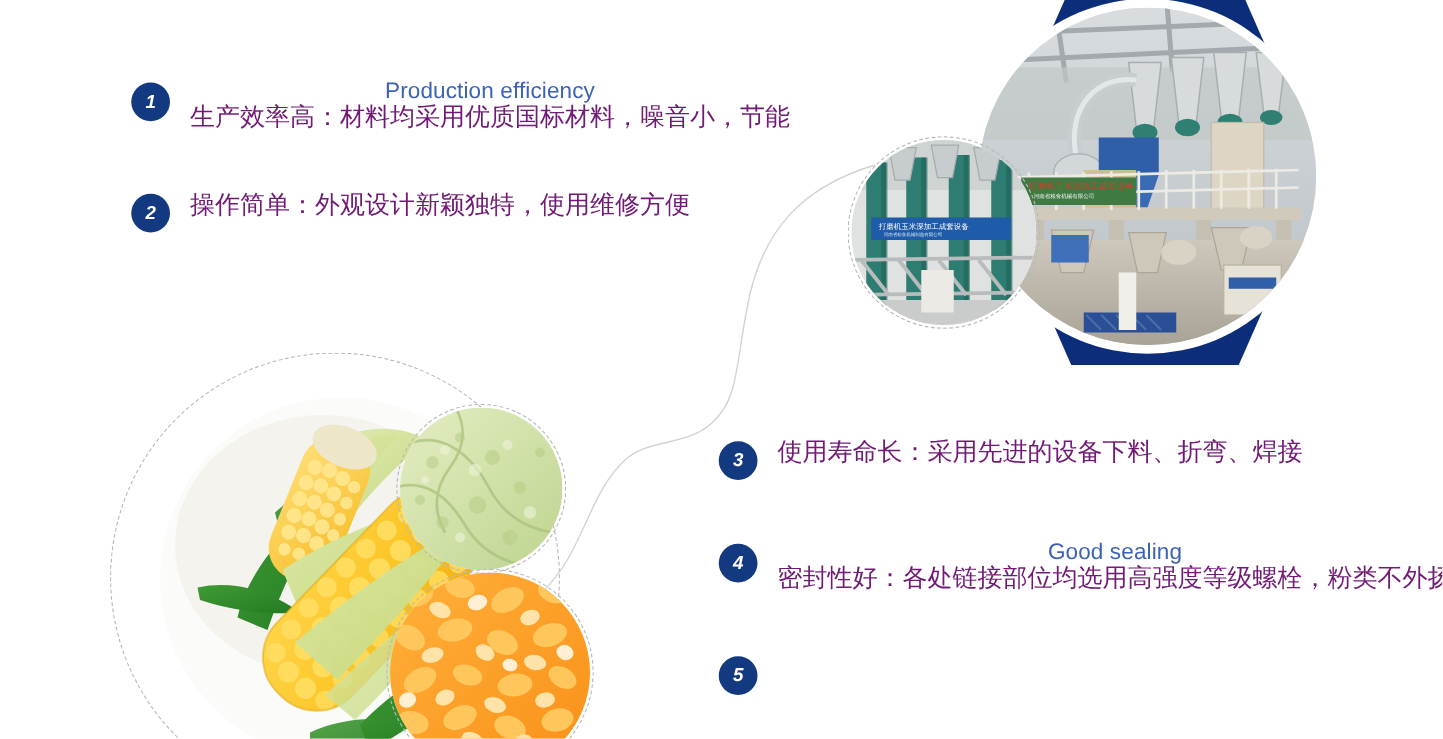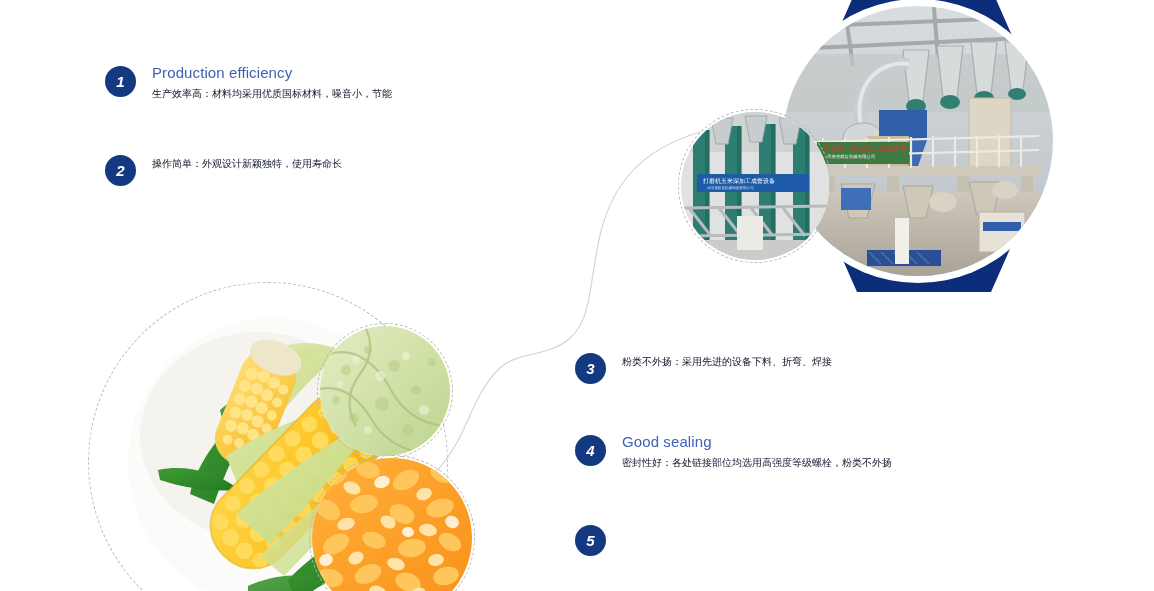--- a/index.html
+++ b/index.html
@@ -87,28 +87,29 @@
     justify-content: center;
     line-height: 1;
     margin-top: 3px;
     box-sizing: border-box;
   }
   .feature-text {
     margin-left: 16px;
   }
   .feature-title {
     color: #3d62b5;
-    font-size: 15px;
+    font-size: 18px;
     line-height: 19px;
     letter-spacing: 0.1px;
     white-space: nowrap;
+    text-align: center;
   }
   .feature-desc {
-    color: #0f172a;
-    font-size: 10px;
+    color: #701a75;
+    font-size: 20px;
     line-height: 22px;
     margin-top: 1px;
     white-space: nowrap;
   }
 
   #list-top  { left: 105px; top: 63px;  }
   #list-top  .feature-item + .feature-item { margin-top: 47px; }
   #list-bottom { left: 575px; top: 350px; }
   #list-bottom .feature-item + .feature-item { margin-top: 48px; }
 </style>
@@ -494,32 +495,32 @@
       <div class="badge">1</div>
       <div class="feature-text">
         <div class="feature-title">Production efficiency</div>
         <div class="feature-desc">生产效率高：材料均采用优质国标材料，噪音小，节能</div>
       </div>
     </div>
 
     <div class="feature-item">
       <div class="badge">2</div>
       <div class="feature-text">
-        <div class="feature-desc">操作简单：外观设计新颖独特，使用寿命长</div>
+        <div class="feature-desc">操作简单：外观设计新颖独特，使用维修方便</div>
       </div>
     </div>
 
   </div>
 
   <div class="feature-list" id="list-bottom">
 
     <div class="feature-item">
       <div class="badge">3</div>
       <div class="feature-text">
-        <div class="feature-desc">粉类不外扬：采用先进的设备下料、折弯、焊接</div>
+        <div class="feature-desc">使用寿命长：采用先进的设备下料、折弯、焊接</div>
       </div>
     </div>
 
     <div class="feature-item">
       <div class="badge">4</div>
       <div class="feature-text">
         <div class="feature-title">Good sealing</div>
         <div class="feature-desc">密封性好：各处链接部位均选用高强度等级螺栓，粉类不外扬</div>
       </div>
     </div>

